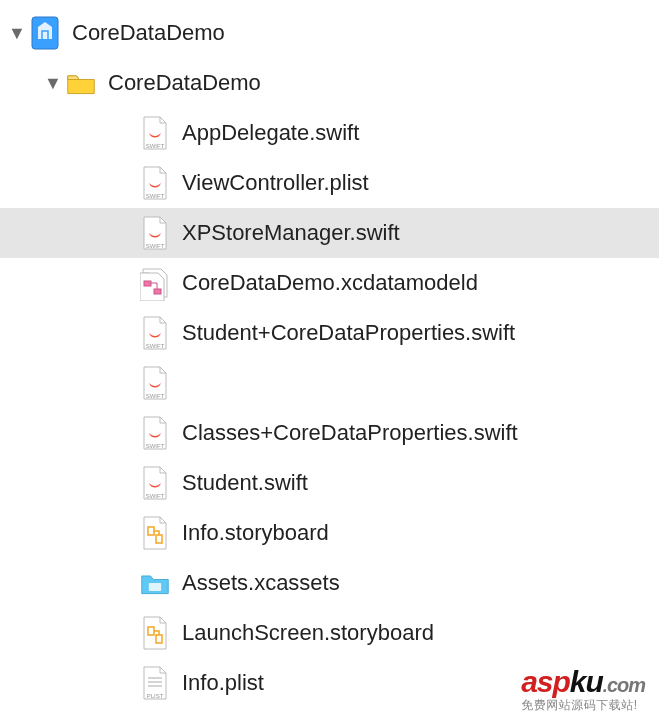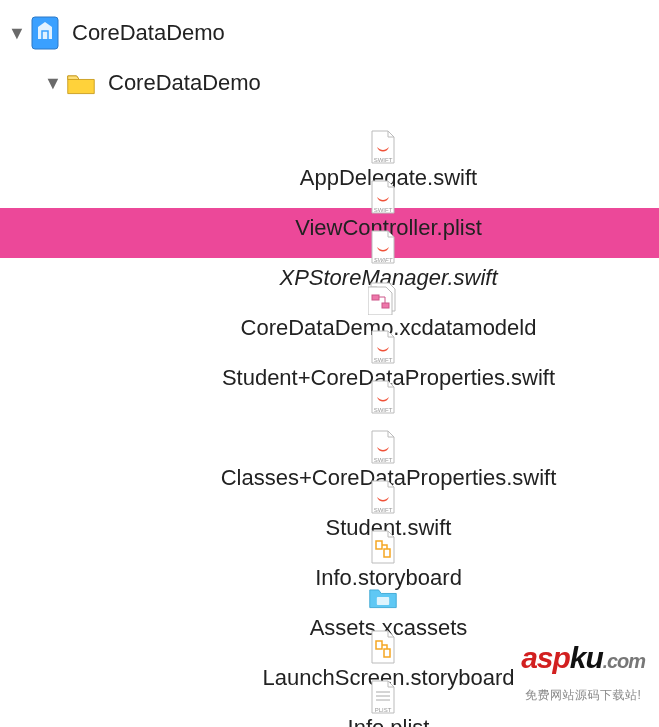--- a/index.html
+++ b/index.html
@@ -19,26 +19,25 @@
     padding-top: 8px;
   }
   .row {
     display: flex;
     align-items: center;
     height: 50px;
     padding-left: 8px;
     white-space: nowrap;
   }
   .row.selected {
-    background: #ec4899;
-    font-style: italic;
+    background: #e5e5e5;
   }
   .indent0 { padding-left: 8px; }
   .indent1 { padding-left: 44px; }
-  .indent2 { padding-left: 118px; flex-direction: column; }
+  .indent2 { padding-left: 118px; }
   .disclosure {
     width: 18px;
     text-align: center;
     color: #6a6a6a;
     font-size: 18px;
     margin-right: 4px;
     user-select: none;
   }
   .disclosure.none {
     visibility: hidden;
@@ -55,39 +54,39 @@
   .label {
     font-weight: 400;
   }
   .label.bold {
     font-weight: 500;
   }
   
   .watermark {
     position: absolute;
     right: 14px;
-    bottom: 26px;
+    bottom: 16px;
     font-family: Arial, sans-serif;
-    text-align: center;
+    text-align: left;
     line-height: 1;
   }
   .wm-main {
     font-weight: 800;
     font-size: 30px;
     font-style: italic;
     letter-spacing: -1px;
   }
   .wm-red { color: #d22020; }
   .wm-black { color: #111; }
   .wm-dot { color:#777; font-size: 18px; font-style: italic; font-weight: 600; }
   .wm-com { color: #777; font-size: 20px; font-style: italic; font-weight: 600; }
   .wm-sub {
     font-size: 12px;
     color: #888;
-    margin-top: 16px;
+    margin-top: 2px;
     letter-spacing: 0.5px;
   }
 </style>
 </head>
 <body>
 
 <div class="tree">
 
   <div class="row indent0">
     <span class="disclosure">▼</span>

